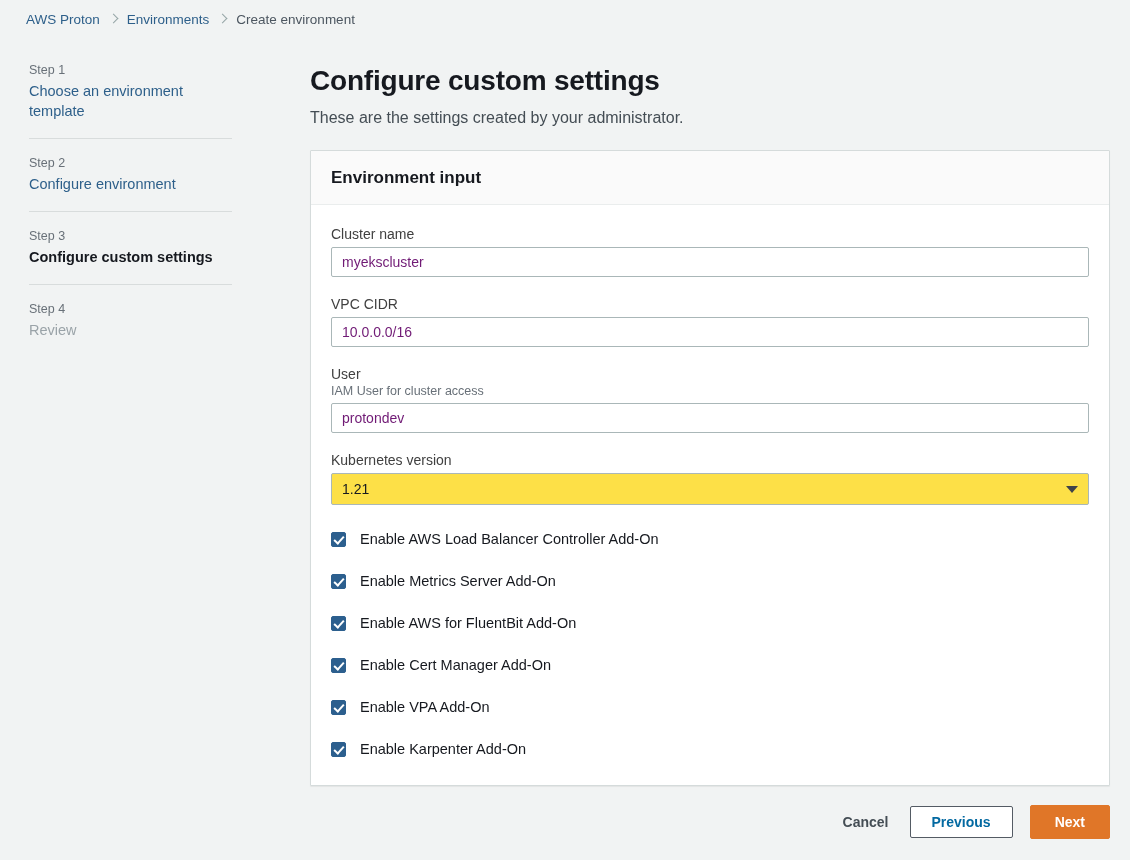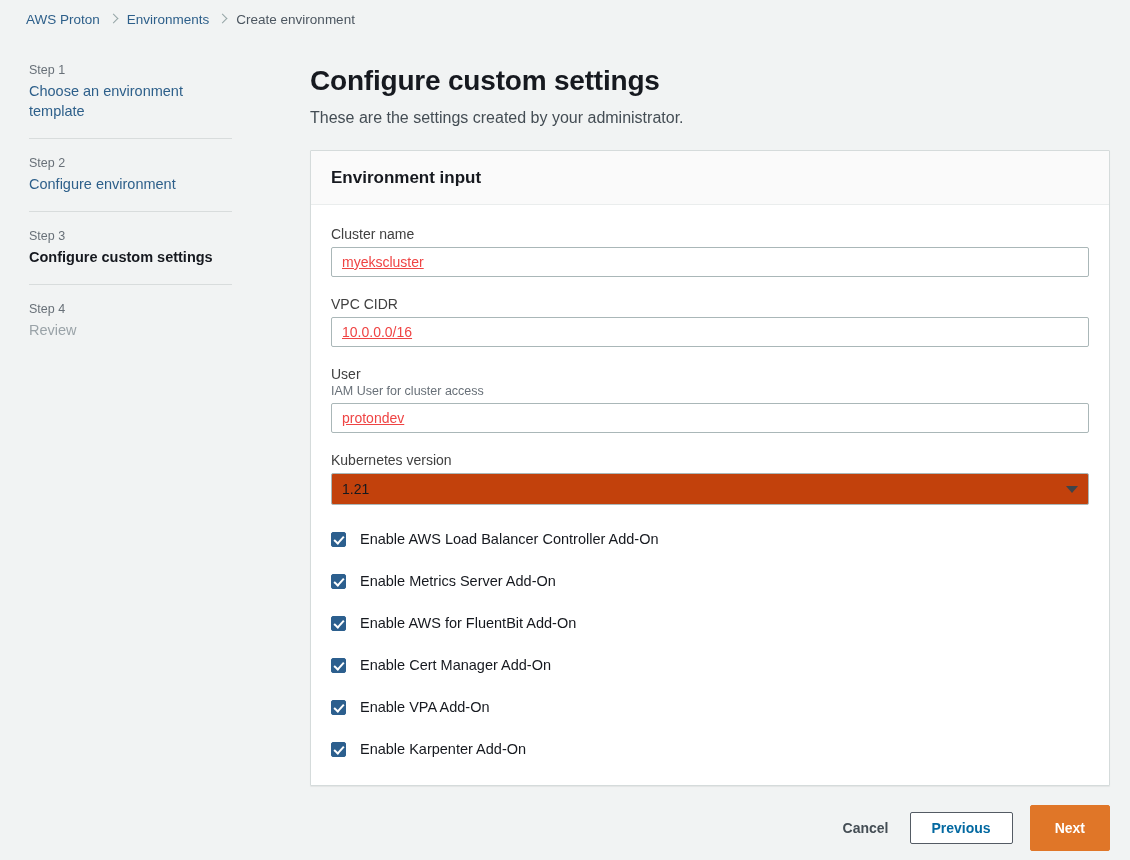--- a/index.html
+++ b/index.html
@@ -152,35 +152,34 @@
   .text-input {
     width: 100%;
     height: 30px;
     box-sizing: border-box;
     border: 1px solid #aab7b8;
     border-radius: 2px;
     background: #ffffff;
     padding: 4px 10px;
     font-size: 14px;
     font-family: "Liberation Sans", sans-serif;
-    color: #ef4444;
+    color: #701a75;
     outline: none;
-    text-decoration: underline;
   }
   .select-wrap {
     position: relative;
     width: 100%;
   }
   .select-box {
     width: 100%;
     height: 32px;
     box-sizing: border-box;
     border: 1px solid #aab7b8;
     border-radius: 2px;
-    background: #c2410c;
+    background: #fde047;
     padding: 0 32px 0 10px;
     font-size: 14px;
     color: #16191f;
     display: flex;
     align-items: center;
     cursor: pointer;
   }
   .select-arrow {
     position: absolute;
     right: 11px;
@@ -265,21 +264,21 @@
     font-family: "Liberation Sans", sans-serif;
   }
   .btn-primary {
     font-size: 14px;
     font-weight: bold;
     color: #ffffff;
     background: #e07628;
     border: 1px solid #e07628;
     border-radius: 2px;
     cursor: pointer;
-    padding: 14px 24px;
+    padding: 8px 24px;
     font-family: "Liberation Sans", sans-serif;
   }
 </style>
 </head>
 <body>
 
 <nav class="breadcrumb">
   <a class="crumb-link" href="#">AWS Proton</a>
   <span class="crumb-sep"></span>
   <a class="crumb-link" href="#">Environments</a>

